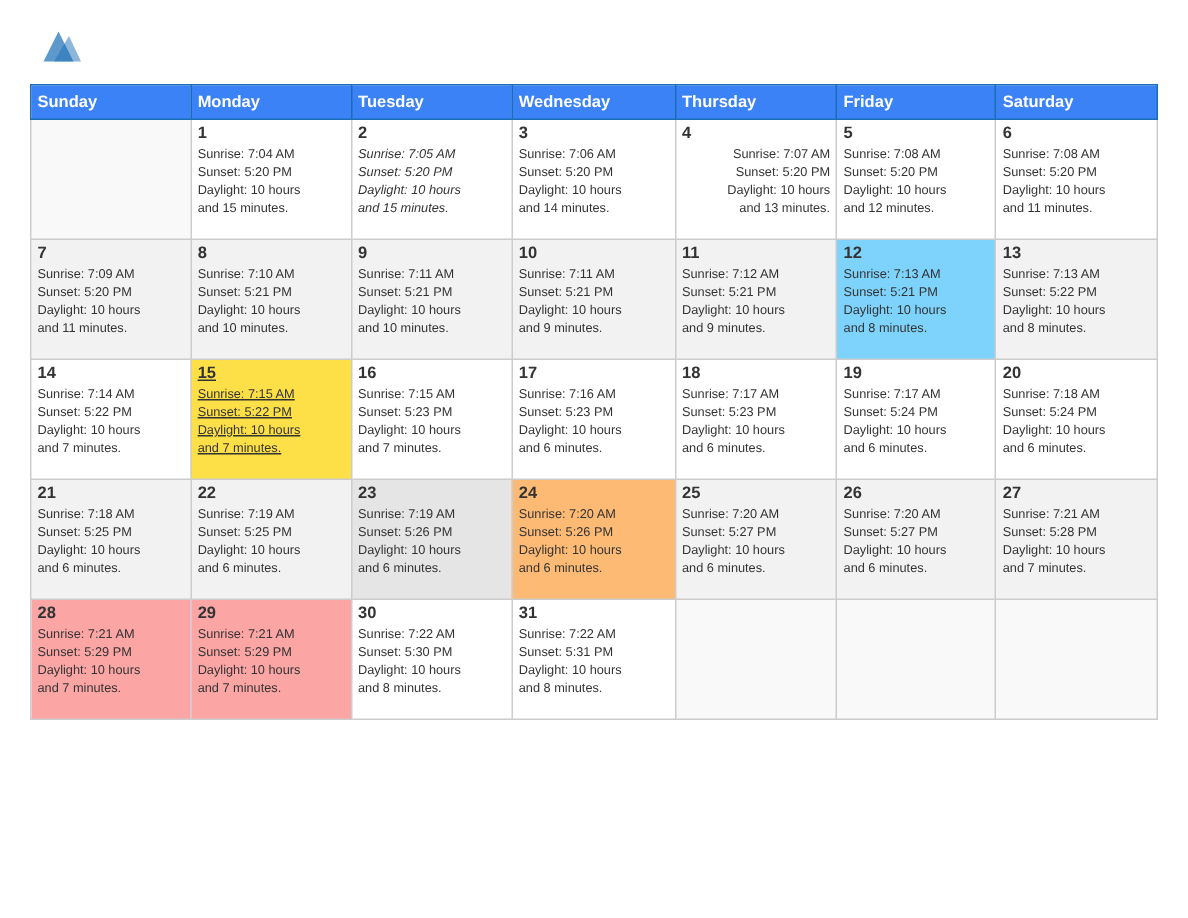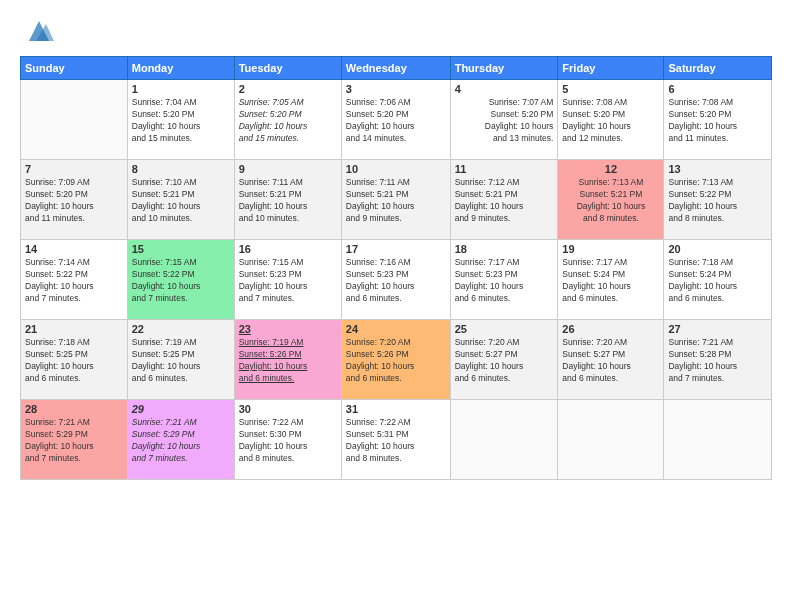--- a/index.html
+++ b/index.html
@@ -210,21 +210,21 @@
 Daylight: 10 hours
 and 9 minutes.</div>
           </td>
           <td style="background: rgb(242, 242, 242);">
             <span class="day-num">11</span>
             <div class="day-info" style="white-space: pre-line;">Sunrise: 7:12 AM
 Sunset: 5:21 PM
 Daylight: 10 hours
 and 9 minutes.</div>
           </td>
-          <td style="background: #fca5a5; text-align: center;">
+          <td style="background: #7dd3fc;">
             <span class="day-num">12</span>
             <div class="day-info" style="white-space: pre-line;">Sunrise: 7:13 AM
 Sunset: 5:21 PM
 Daylight: 10 hours
 and 8 minutes.</div>
           </td>
           <td style="background: rgb(242, 242, 242);">
             <span class="day-num">13</span>
             <div class="day-info" style="white-space: pre-line;">Sunrise: 7:13 AM
 Sunset: 5:22 PM
@@ -233,21 +233,21 @@
           </td>
         </tr>
         <tr>
           <td style="background: rgb(255, 255, 255);">
             <span class="day-num">14</span>
             <div class="day-info" style="white-space: pre-line;">Sunrise: 7:14 AM
 Sunset: 5:22 PM
 Daylight: 10 hours
 and 7 minutes.</div>
           </td>
-          <td style="background: #86efac;">
+          <td style="background: #fde047; text-decoration: underline;">
             <span class="day-num">15</span>
             <div class="day-info" style="white-space: pre-line;">Sunrise: 7:15 AM
 Sunset: 5:22 PM
 Daylight: 10 hours
 and 7 minutes.</div>
           </td>
           <td style="background: rgb(255, 255, 255);">
             <span class="day-num">16</span>
             <div class="day-info" style="white-space: pre-line;">Sunrise: 7:15 AM
 Sunset: 5:23 PM
@@ -291,21 +291,21 @@
 Daylight: 10 hours
 and 6 minutes.</div>
           </td>
           <td style="background: rgb(242, 242, 242);">
             <span class="day-num">22</span>
             <div class="day-info" style="white-space: pre-line;">Sunrise: 7:19 AM
 Sunset: 5:25 PM
 Daylight: 10 hours
 and 6 minutes.</div>
           </td>
-          <td style="background: #f9a8d4; text-decoration: underline;">
+          <td style="background: #e5e5e5;">
             <span class="day-num">23</span>
             <div class="day-info" style="white-space: pre-line;">Sunrise: 7:19 AM
 Sunset: 5:26 PM
 Daylight: 10 hours
 and 6 minutes.</div>
           </td>
           <td style="background: #fdba74;">
             <span class="day-num">24</span>
             <div class="day-info" style="white-space: pre-line;">Sunrise: 7:20 AM
 Sunset: 5:26 PM
@@ -335,21 +335,21 @@
           </td>
         </tr>
         <tr>
           <td style="background: #fca5a5; margin-left: 24px;">
             <span class="day-num">28</span>
             <div class="day-info" style="white-space: pre-line;">Sunrise: 7:21 AM
 Sunset: 5:29 PM
 Daylight: 10 hours
 and 7 minutes.</div>
           </td>
-          <td style="background: #f0abfc; font-style: italic;">
+          <td style="background: #fca5a5;">
             <span class="day-num">29</span>
             <div class="day-info" style="white-space: pre-line;">Sunrise: 7:21 AM
 Sunset: 5:29 PM
 Daylight: 10 hours
 and 7 minutes.</div>
           </td>
           <td style="background: rgb(255, 255, 255);">
             <span class="day-num">30</span>
             <div class="day-info" style="white-space: pre-line;">Sunrise: 7:22 AM
 Sunset: 5:30 PM

